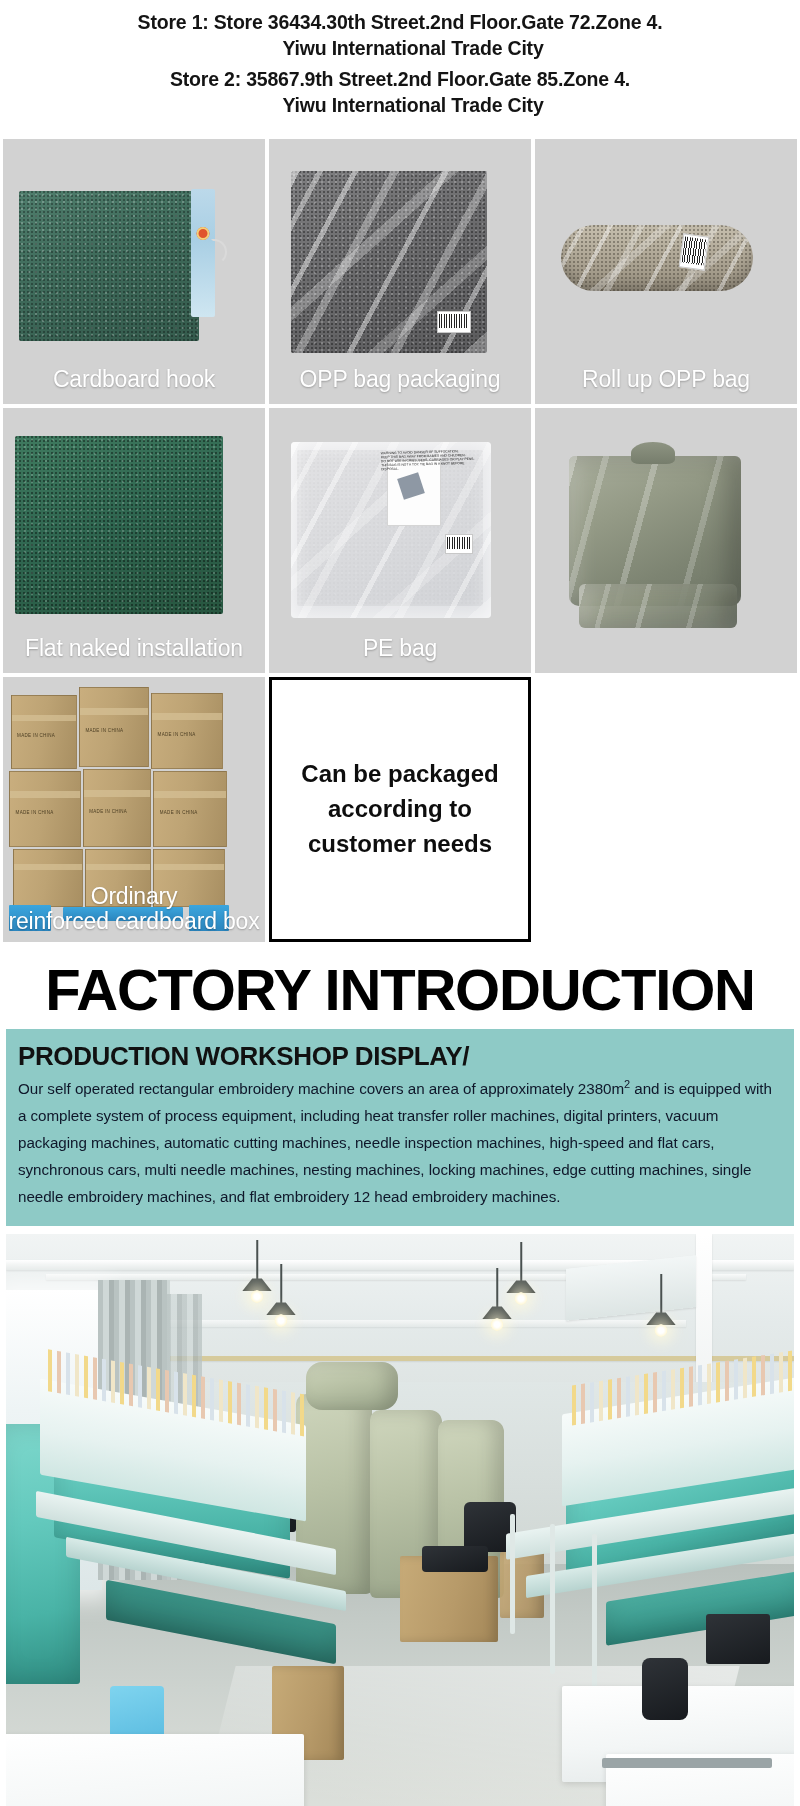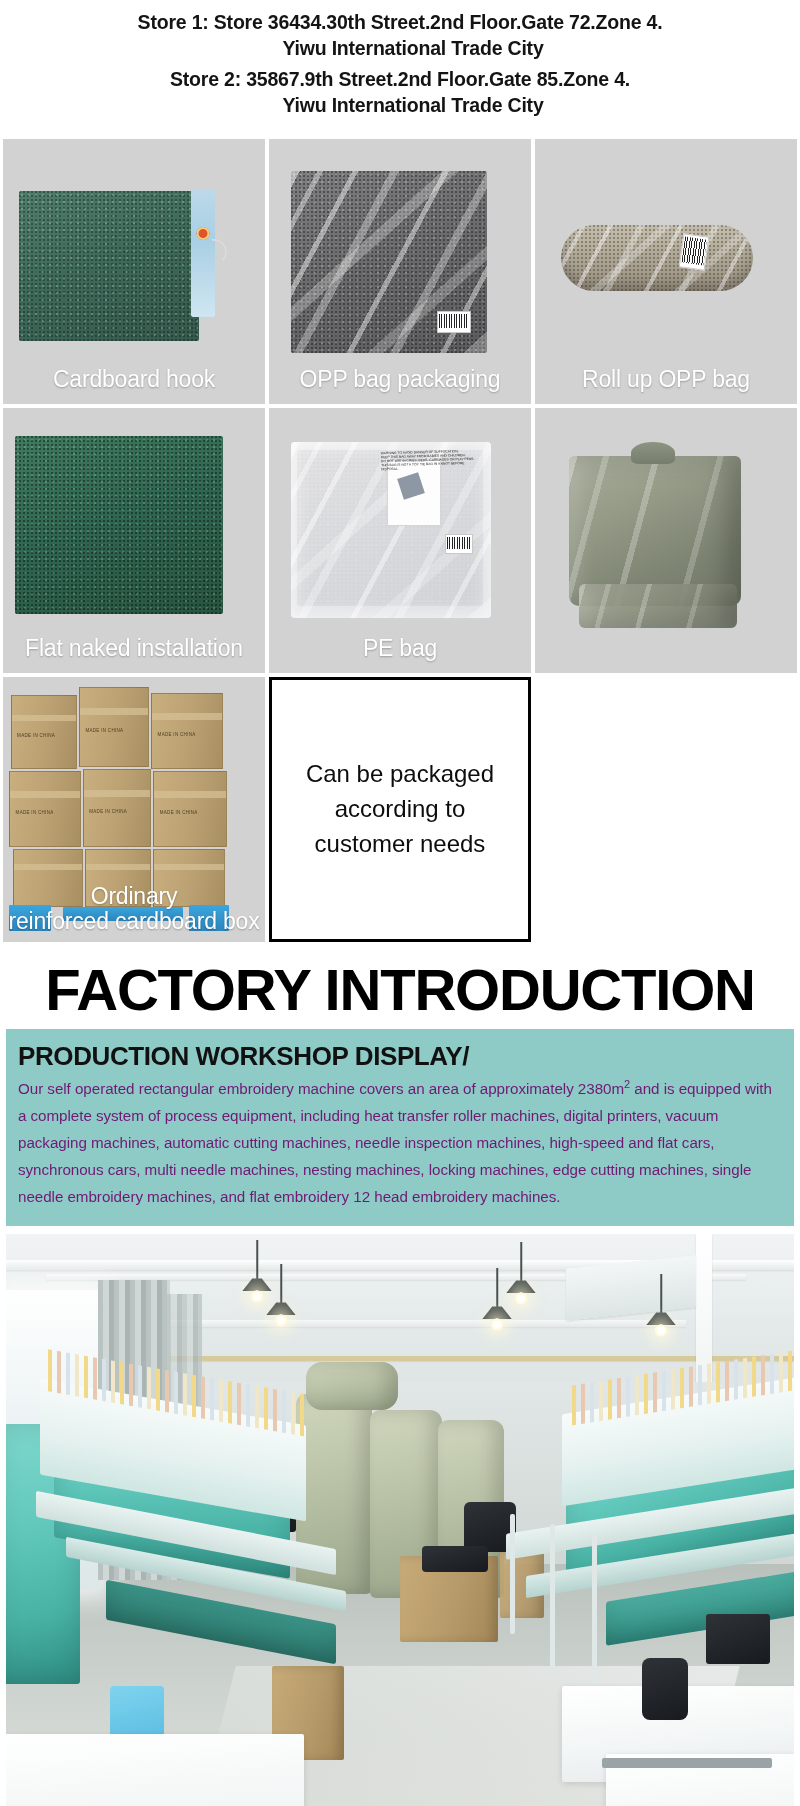--- a/index.html
+++ b/index.html
@@ -71,20 +71,21 @@
   }
   .pack-label.two-line { bottom: 8px; }
 
   
   .pack-cell.text-cell {
     background: #ffffff;
     border: 3px solid #000000;
     display: flex;
     align-items: center;
     justify-content: center;
+    font-weight: bold;
   }
   .text-cell-inner {
     text-align: center;
     font-size: 24px;
     line-height: 1.45;
     color: #0d0d0d;
     padding: 0 14px;
   }
 
   
@@ -267,21 +268,21 @@
   .teal-heading {
     font-size: 26px;
     font-weight: bold;
     color: #111111;
     letter-spacing: -0.4px;
     margin-bottom: 3px;
   }
   .teal-body {
     font-size: 15.2px;
     line-height: 1.78;
-    color: #701a75;
+    color: #0f172a;
     letter-spacing: -0.05px;
   }
   .teal-body sup { font-size: 11px; vertical-align: super; }
 
   
   .workshop {
     position: relative;
     margin: 8px 6px 0 6px;
     height: 630px;
     overflow: hidden;

